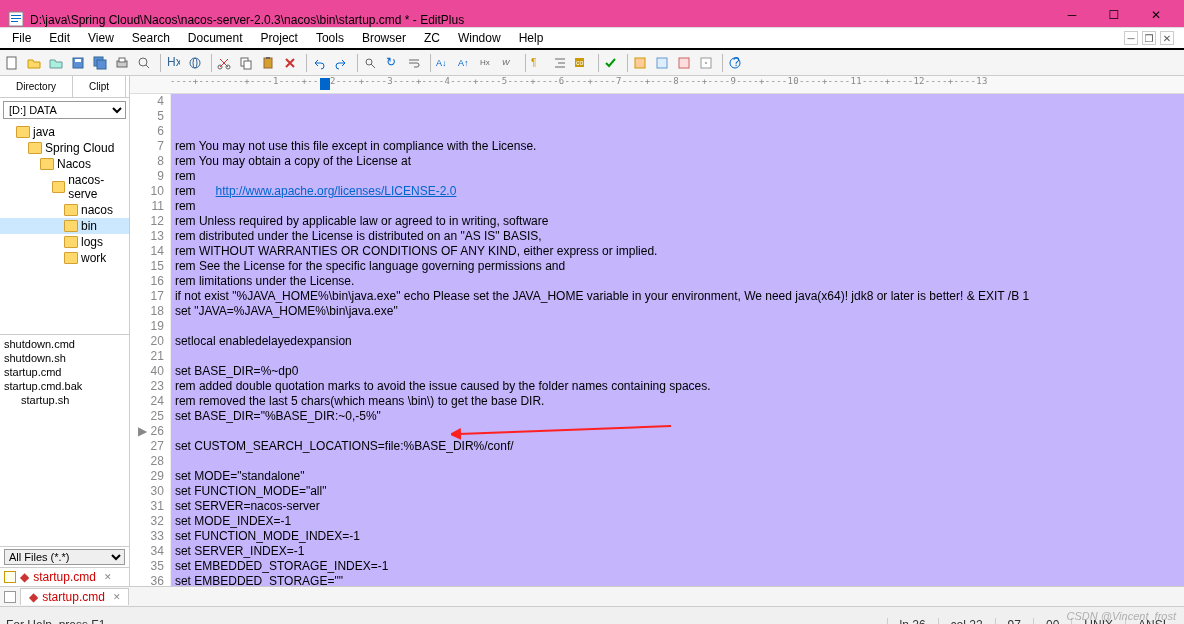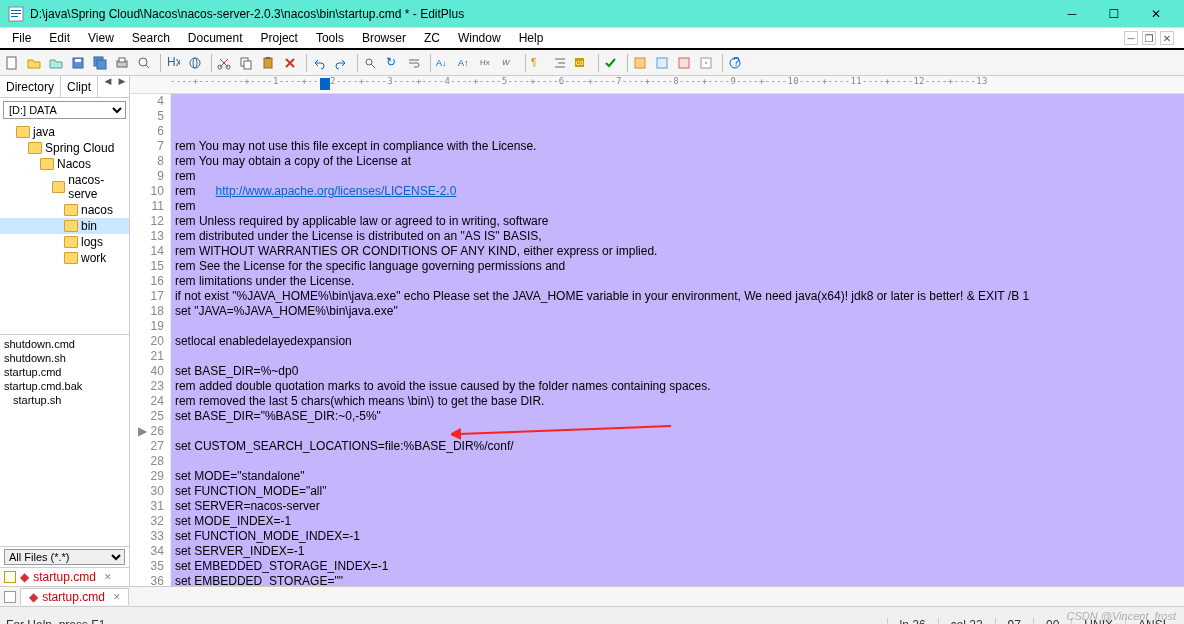--- a/index.html
+++ b/index.html
@@ -1,36 +1,36 @@
 <!DOCTYPE html>
 <html><head>
 <meta charset="utf-8">
 <style>
 * { margin: 0; padding: 0; box-sizing: border-box; font-family: "Segoe UI", Tahoma, sans-serif; font-size: 12px; }
 body { background: #f0f0f0; width: 1184px; height: 624px; overflow: hidden; position: relative; }
 
-.titlebar { height: 28px; background: #5eead4; display: flex; align-items: center; padding: 0 8px; border-bottom: 1px solid #ddd; }
+.titlebar { height: 28px; background: #ec4899; display: flex; align-items: flex-end; padding: 0 8px; border-bottom: 1px solid #ddd; }
 .titlebar-icon { width: 16px; height: 16px; margin-right: 6px; }
 .titlebar-text { flex: 1; font-size: 12px; color: #000; }
 .win-controls { display: flex; gap: 2px; }
 .win-btn { width: 40px; height: 24px; display: flex; align-items: center; justify-content: center; color: #000; }
 
 .menubar { height: 22px; background: #fff; display: flex; align-items: center; padding: 0 4px; gap: 2px; border-bottom: 2px solid #000000; }
 .close-doc { margin-left: auto; display: flex; gap: 4px; padding-right: 6px; }
 .menu-item { padding: 2px 8px; color: #000; cursor: pointer; }
 .close-x { width: 14px; height: 14px; display: flex; align-items: center; justify-content: center; font-size: 10px; color: #555; border: 1px solid #ccc; }
 
 .toolbar { height: 26px; background: #f5f5f5; display: flex; align-items: center; padding: 0 4px; gap: 2px; border-bottom: 1px solid #ccc; }
 .tb-btn { width: 20px; height: 20px; display: flex; align-items: center; justify-content: flex-start; border: 1px solid transparent; }
 .tb-sep { width: 1px; height: 18px; background: #bbb; margin: 0 2px; }
 
 .main { display: flex; height: calc(100% - 28px - 22px - 26px - 20px - 18px); }
 .side { width: 130px; background: #fff; border-right: 1px solid #ccc; display: flex; flex-direction: column; }
 .side-tabs { height: 22px; display: flex; border-bottom: 1px solid #ccc; }
-.side-tab { padding: 2px 6px; font-size: 12px; border-right: 1px solid #ccc; display: flex; align-items: center; }
+.side-tab { padding: 2px 16px; font-size: 10px; border-right: 1px solid #ccc; display: flex; align-items: center; }
 .side-tab.active { background: #fff; }
 .side-arrows { display: flex; margin-left: auto; }
 .side-arrows span { width: 14px; text-align: center; font-size: 9px; color: #555; }
 .drive-sel { margin: 3px; padding: 1px; font-size: 11px; border: 1px solid #999; background: #fff; }
 .tree { flex: 1; overflow: auto; padding: 2px 0; }
 .tree-item { display: flex; align-items: center; padding: 1px 0 1px 4px; font-size: 11px; color: #000; gap: 3px; cursor: pointer; }
 .tree-item.sel { background: #cce8ff; }
 .folder-icon { width: 14px; height: 12px; background: #ffd86b; border: 1px solid #d4a030; border-radius: 1px; display: inline-block; }
 .indent1 { padding-left: 16px; }
 .indent2 { padding-left: 28px; }
@@ -317,21 +317,21 @@
         <div class="tree-item indent5">
           <span class="folder-icon"></span>
           <span>work</span>
         </div>
       </div>
     <div class="tree" id="dirfiles" style="border-top:1px solid #ccc">
         <div class="tree-item" style="padding-left: 4px;">shutdown.cmd</div>
         <div class="tree-item" style="padding-left: 4px;">shutdown.sh</div>
         <div class="tree-item" style="padding-left: 4px;">startup.cmd</div>
         <div class="tree-item" style="padding-left: 4px;">startup.cmd.bak</div>
-        <div class="tree-item" style="padding-left: 13px;">startup.sh</div>
+        <div class="tree-item" style="padding-left: 21px;">startup.sh</div>
       </div>
     <div class="filter-row"><select><option>All Files (*.*)</option></select></div>
     <div class="file-list">
       <div class="file-row active">
         <span class="file-icon edit"></span>
         <span style="color:#c33">◆</span>
         <span>startup.cmd</span>
         <span class="tab-close-sm">✕</span>
       </div>
     </div>

